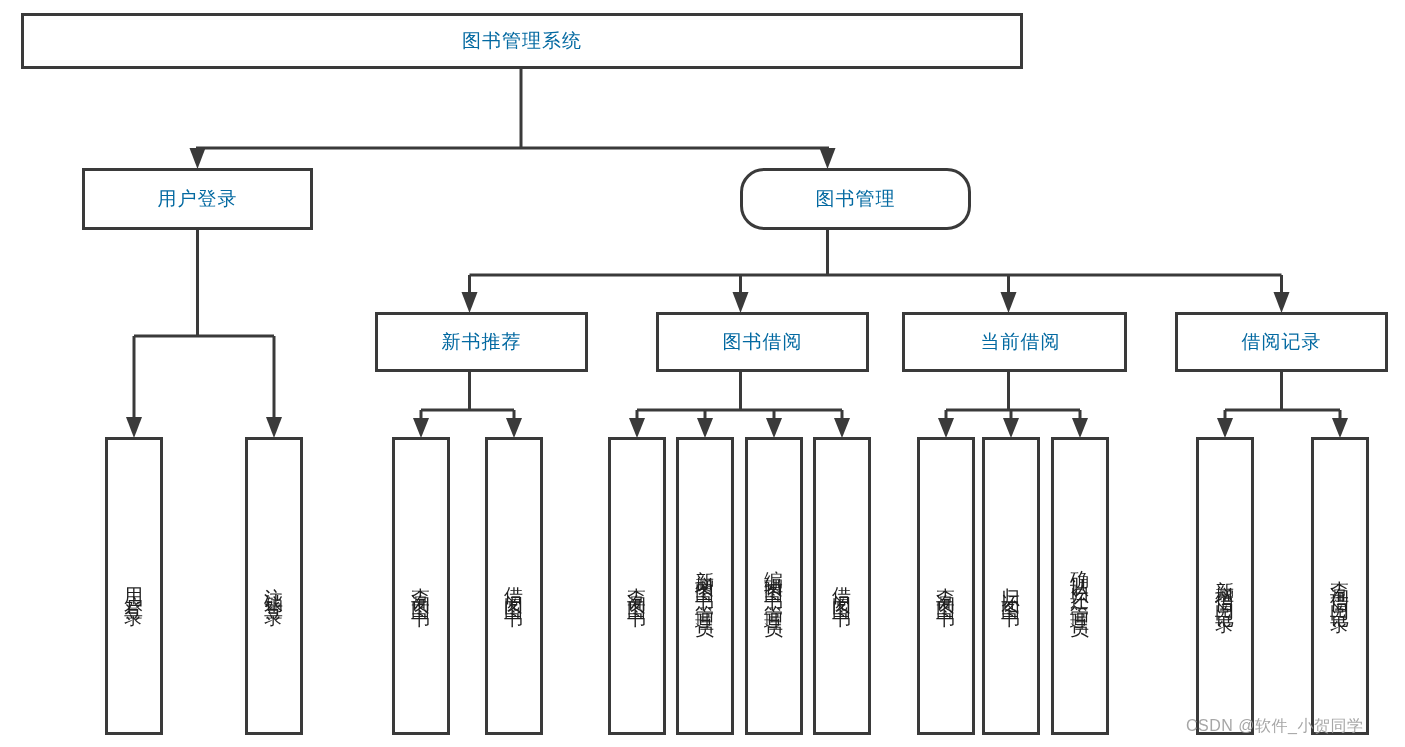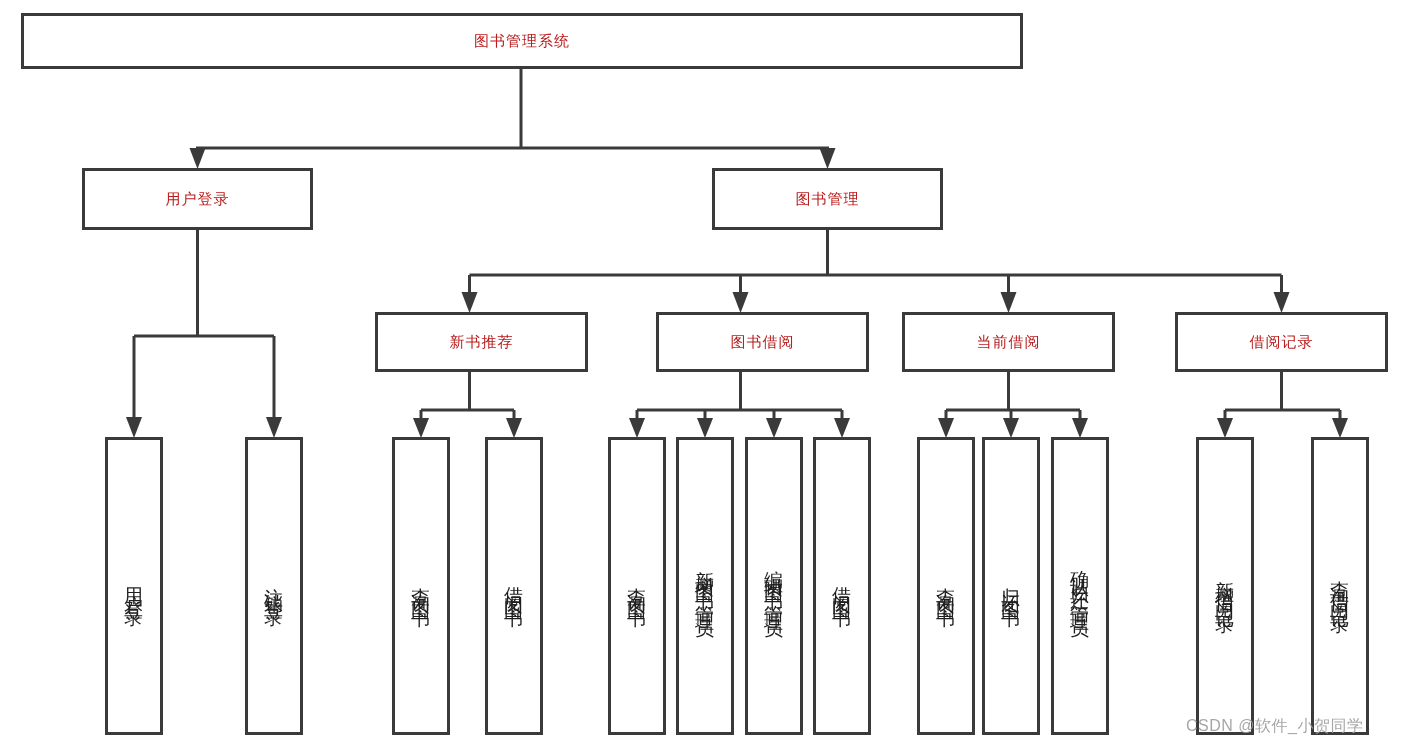--- a/index.html
+++ b/index.html
@@ -16,21 +16,21 @@
   }
   .hbox {
     position:absolute;
     border:3px solid #3a3a3a;
     background:#ffffff;
     display:flex; align-items:center; justify-content:center;
     z-index:2;
     box-sizing:content-box;
   }
   .hbox .lbl {
-    font-size:15px; color:#b91c1c; letter-spacing:1px; white-space:nowrap;
+    font-size:19px; color:#0369a1; letter-spacing:1px; white-space:nowrap;
   }
   .vbox {
     position:absolute;
     top:437px; width:52px; height:292px;
     border:3px solid #3a3a3a;
     background:#ffffff;
     display:flex; align-items:center; justify-content:center;
     z-index:2;
     box-sizing:content-box;
     overflow:hidden;
@@ -38,25 +38,25 @@
   .vbox .vlbl {
     writing-mode:vertical-rl;
     text-orientation:mixed;
     font-size:19px; color:#1f1f1f;
     letter-spacing:7px;
     line-height:1;
     white-space:nowrap;
   }
   #root-box      { left:21px;  top:13px;  width:996px; height:50px; }
   #user-login-box{ left:82px;  top:168px; width:225px; height:56px; }
-  #book-mgmt-box { left:712px; top:168px; width:225px; height:56px; }
+  #book-mgmt-box { left:740px; top:168px; width:225px; height:56px;border-radius:24px; }
   .l3 { top:312px; width:207px; height:54px; }
   #new-book-box      { left:363px;margin-left:12px; }
   #book-borrow-box   { left:656px; }
-  #current-borrow-box{ left:902px; }
+  #current-borrow-box{ left:902px;padding-left:12px; }
   #borrow-record-box { left:1175px; }
   
   #leaf-ul-0 { left:105px; }  #leaf-ul-1 { left:245px; }
   #leaf-nb-0 { left:392px; }  #leaf-nb-1 { left:485px; }
   #leaf-bb-0 { left:608px; }  #leaf-bb-1 { left:676px; }
   #leaf-bb-2 { left:745px; }  #leaf-bb-3 { left:813px; }
   #leaf-cb-0 { left:917px; }  #leaf-cb-1 { left:982px; }  #leaf-cb-2 { left:1051px; }
   #leaf-br-0 { left:1196px; } #leaf-br-1 { left:1311px; }
   #watermark {
     position:absolute; left:1186px; top:716px;

